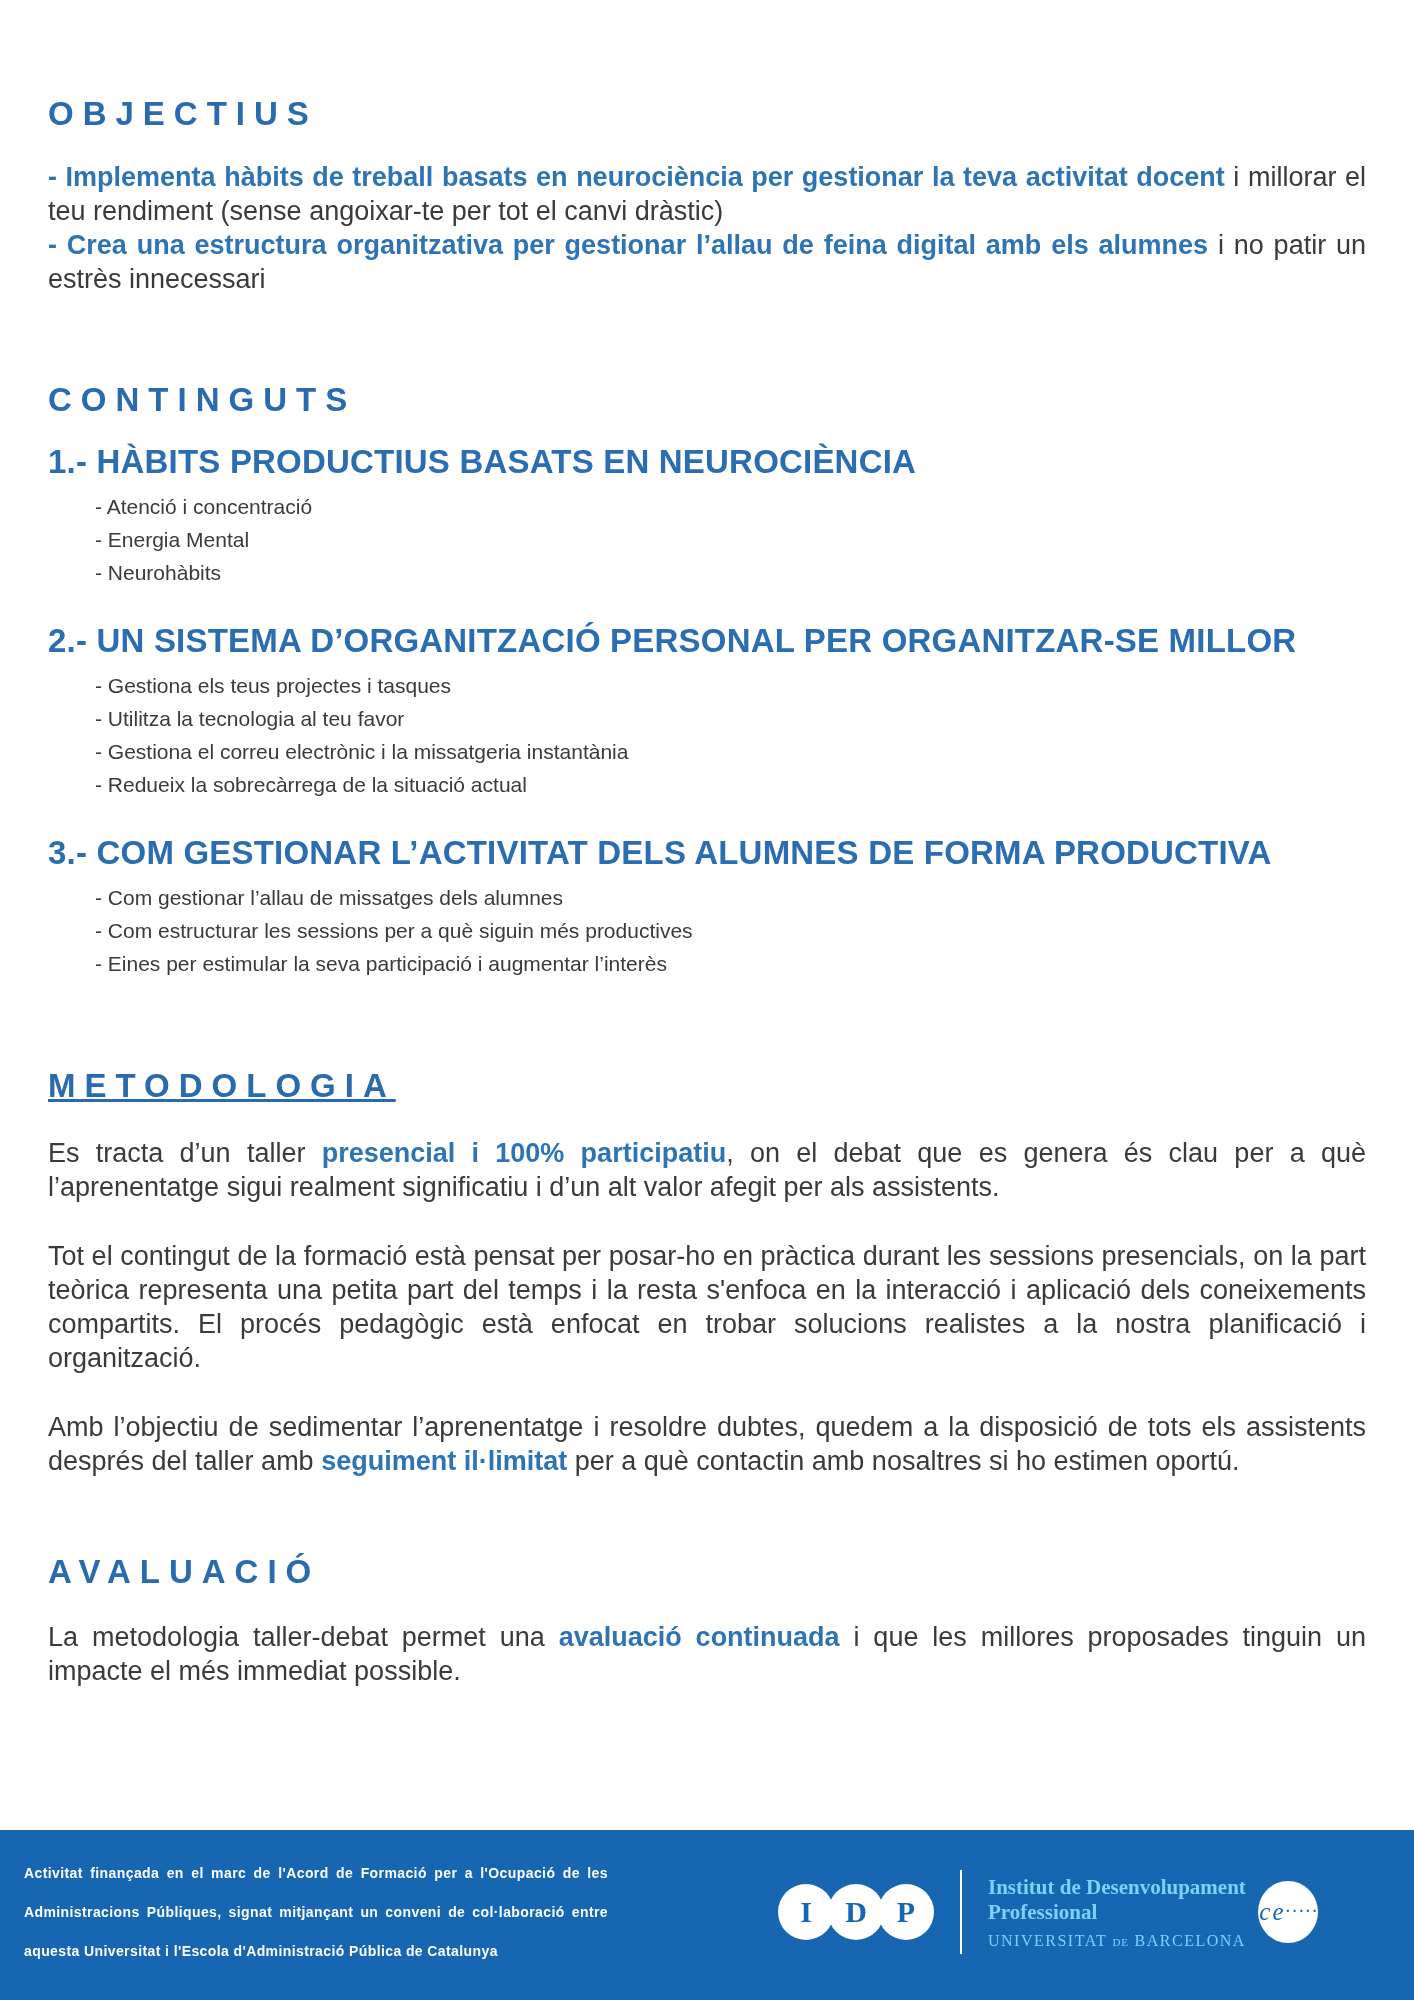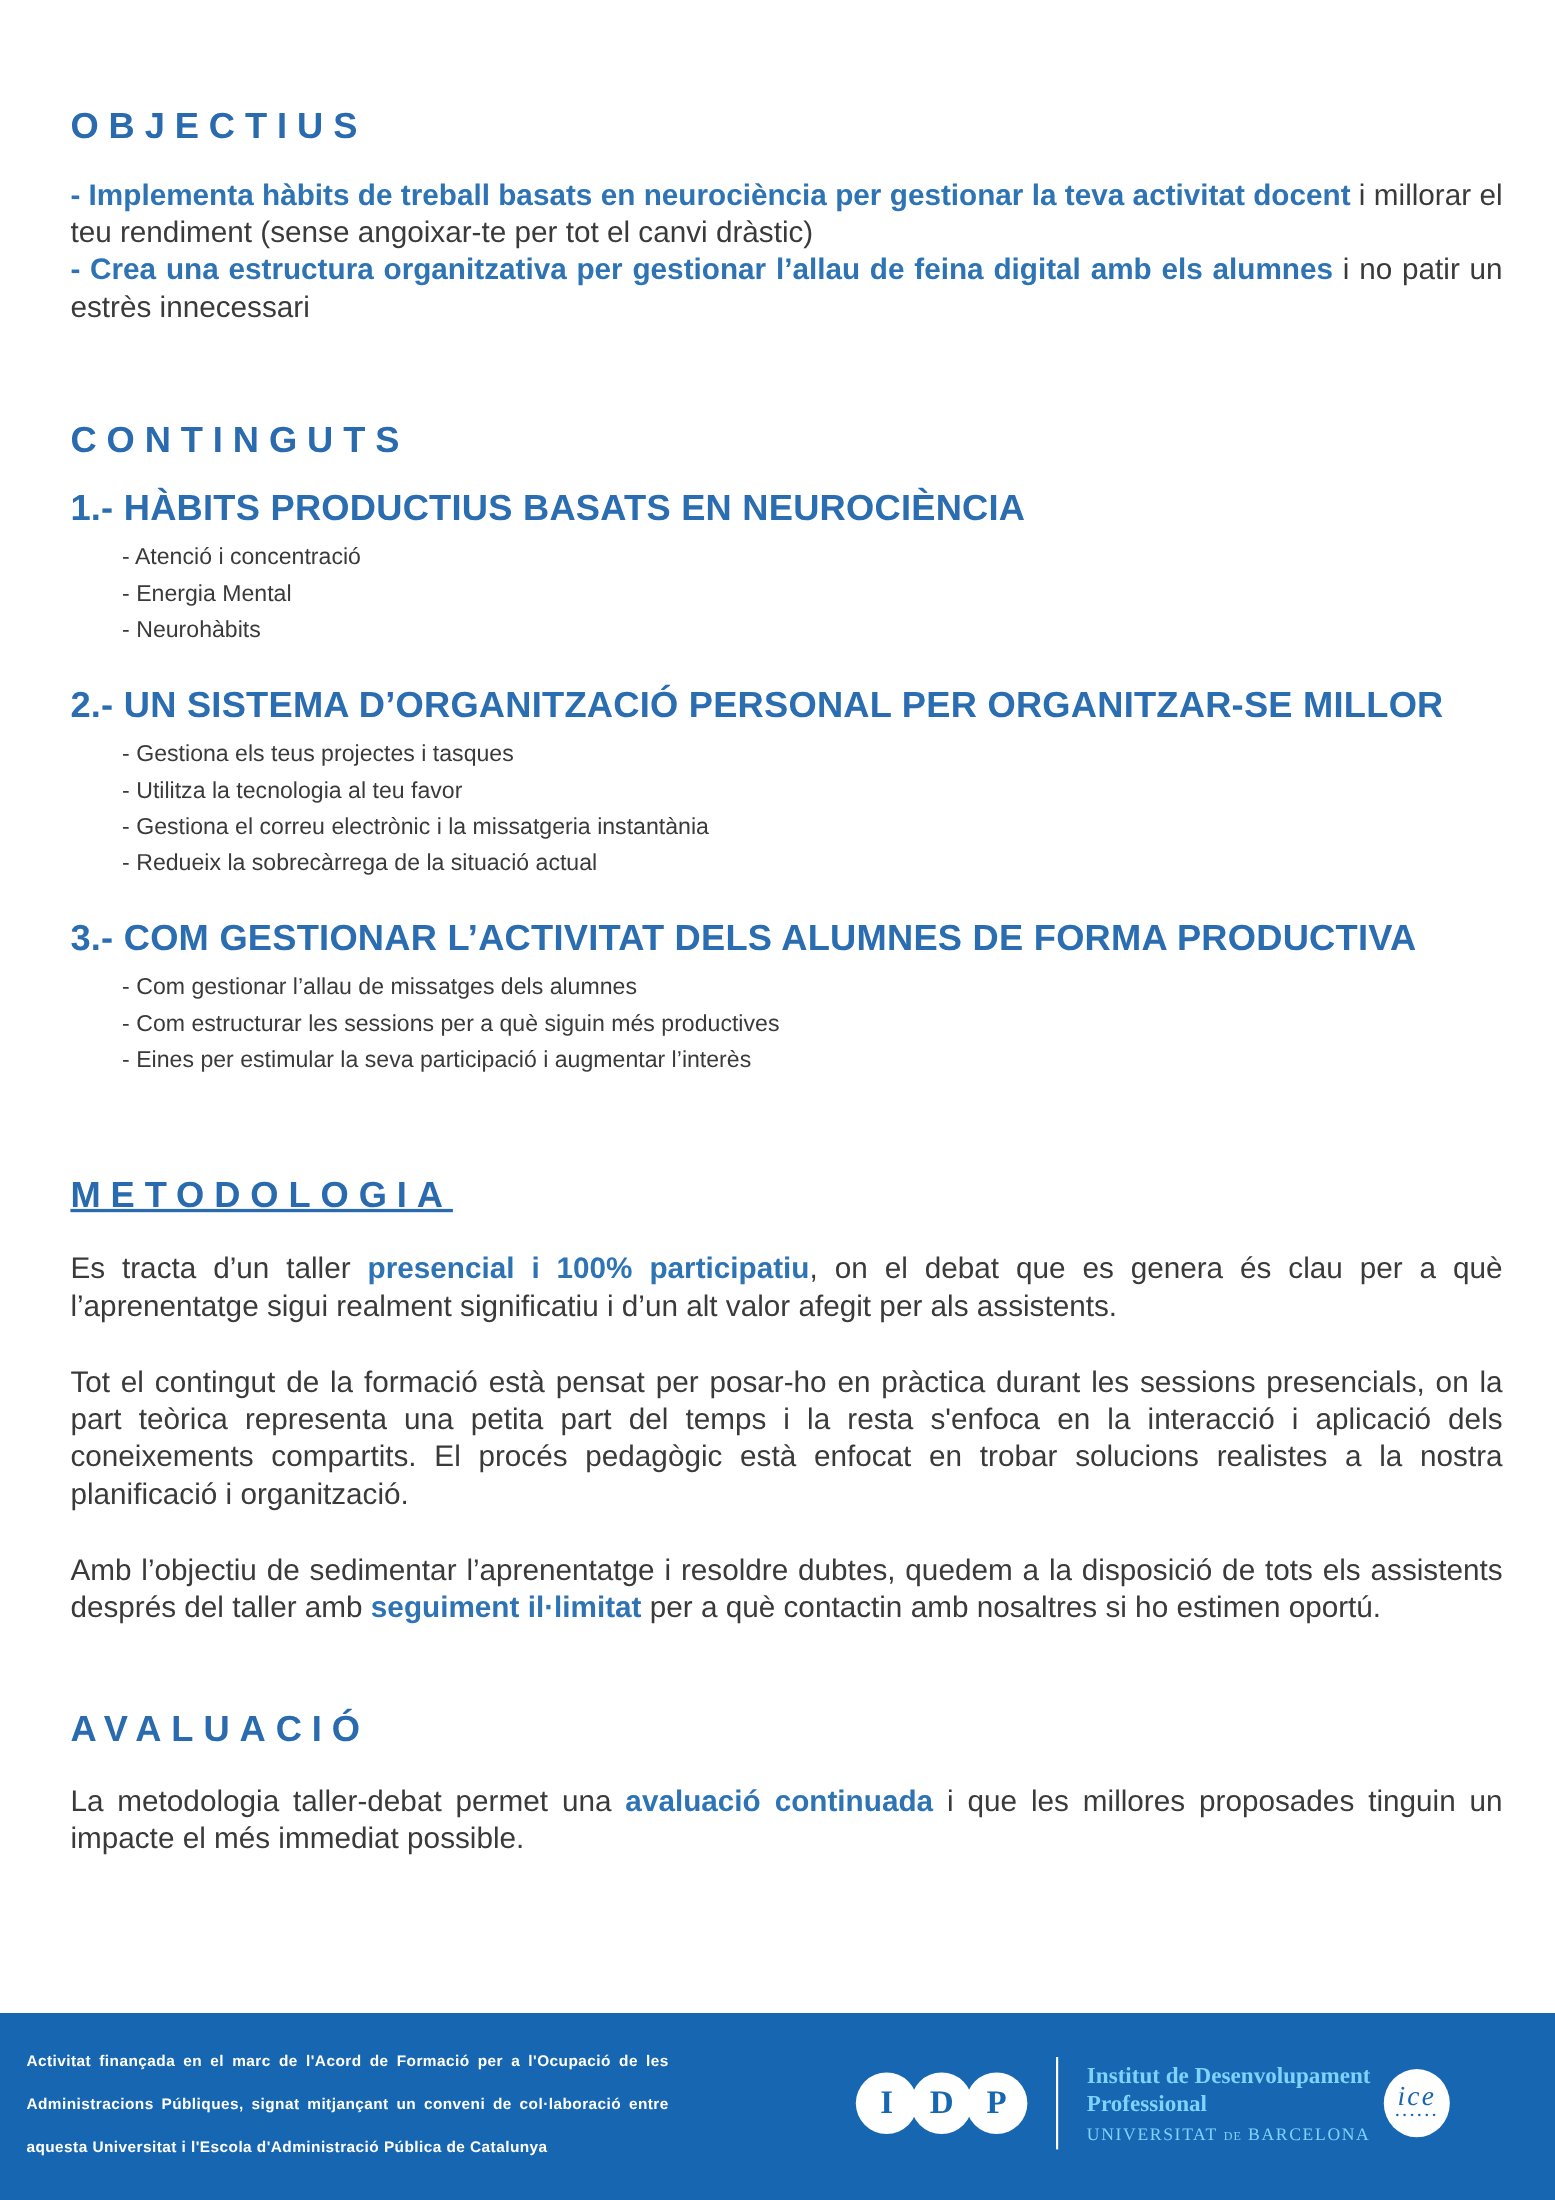--- a/index.html
+++ b/index.html
@@ -5,21 +5,21 @@
   * { box-sizing: border-box; }
   html, body { margin: 0; padding: 0; }
   body {
     width: 1414px; height: 2000px;
     background: #ffffff;
     font-family: "Liberation Sans", sans-serif;
     color: #3a3a3a;
     overflow: hidden;
   }
   .page-wrap { display: flex; flex-direction: column; width: 1414px; height: 2000px; }
-  .content { padding: 94px 48px 0 64px; }
+  .content { padding: 94px 48px 0 48px; }
 
   .sec-title {
     color: #2a6aae;
     font-size: 33px;
     font-weight: 700;
     letter-spacing: 9px;
     margin: 0;
     line-height: 40px;
   }
   .body-p {
@@ -84,21 +84,21 @@
   .idp-circle + .idp-circle { margin-left: -6px; }
   .idp-divider { width: 2px; height: 84px; background: #ffffff; margin: 0 26px; }
   .idp-text { color: #7dd3fc; font-family: "Liberation Serif", serif; }
   .idp-name { font-size: 21px; font-weight: 700; line-height: 25px; }
   .idp-univ { font-size: 16px; letter-spacing: 1.5px; margin-top: 7px; }
   .idp-univ .de { font-size: 11px; letter-spacing: 1px; }
   .ice {
     margin-left: auto;
     width: 60px; height: 62px; border-radius: 50%;
     background: #ffffff; color: #1666b2;
-    display: flex; flex-direction: column; align-items: center; justify-content: center;
+    display: flex; flex-direction: row; align-items: center; justify-content: center;
     font-family: "Liberation Serif", serif;
   }
   .ice-text { font-style: italic; font-size: 25px; letter-spacing: 2px; line-height: 24px; }
   .ice-dots { font-size: 14px; letter-spacing: 2px; line-height: 10px; font-weight: 700; }
 </style>
 </head>
 <body>
 
 <div class="page-wrap">
   <div class="content">

